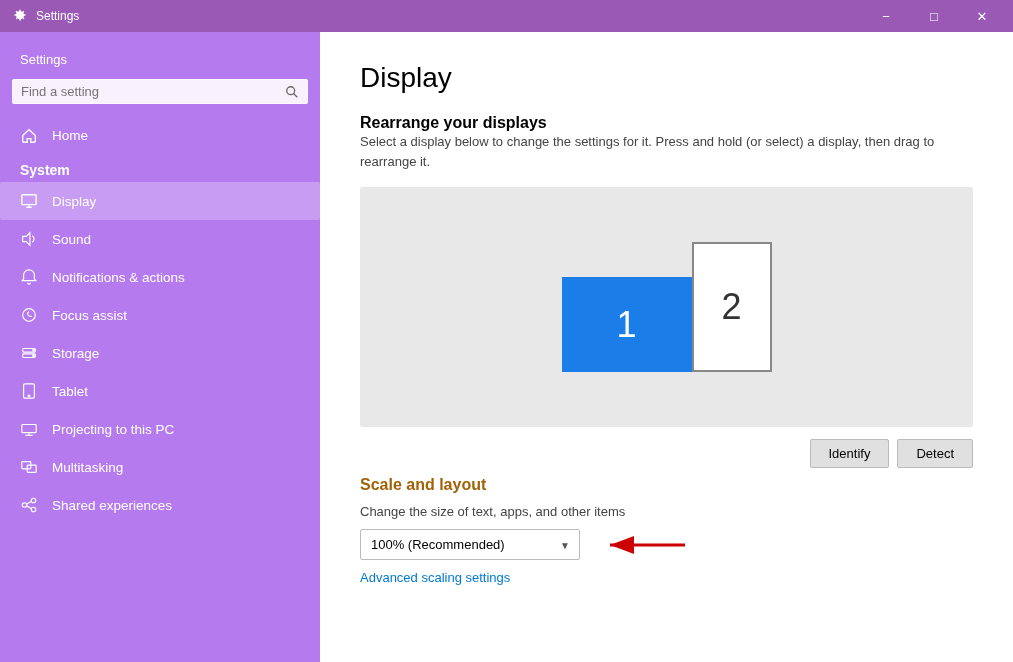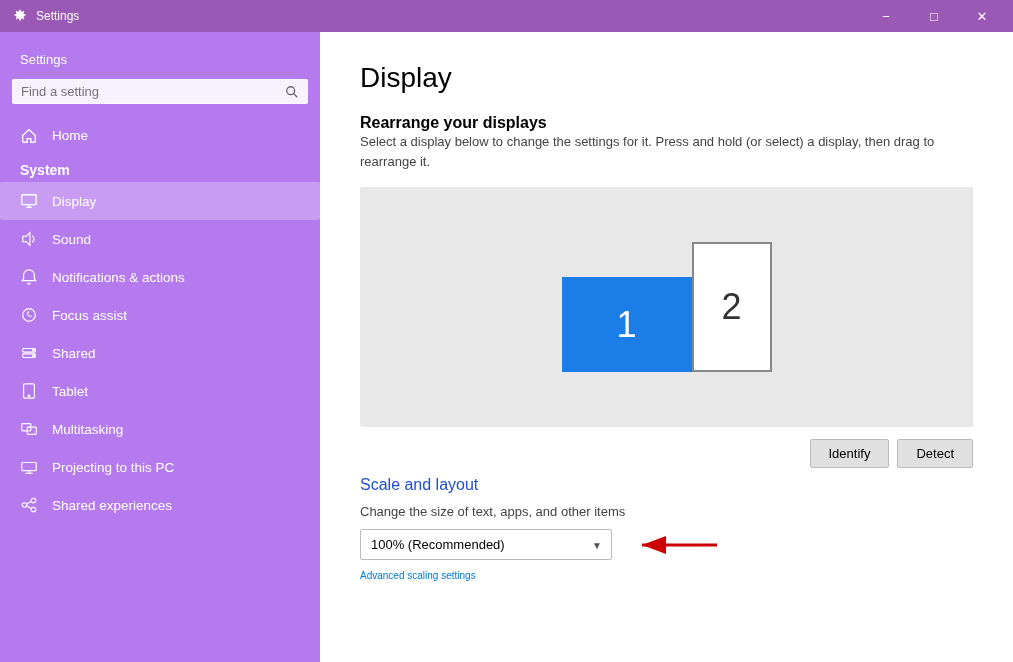--- a/index.html
+++ b/index.html
@@ -197,37 +197,37 @@
       background: #e0e0e0;
       border: 1px solid #bbb;
       border-radius: 2px;
       font-size: 13px;
       color: #000;
       cursor: pointer;
     }
 
     .scale-section-title {
       font-size: 16px;
-      font-weight: 400;
-      color: #1d4ed8;
+      font-weight: 700;
+      color: #a16207;
       margin-bottom: 10px;
     }
     .scale-desc {
       font-size: 13px;
       color: #444;
       margin-bottom: 10px;
     }
     .scale-row {
       display: flex;
       align-items: center;
       gap: 20px;
     }
     .dropdown-wrapper {
       position: relative;
-      width: 252px;
+      width: 220px;
     }
     .dropdown-wrapper select {
       width: 100%;
       padding: 7px 30px 7px 10px;
       border: 1px solid #bbb;
       border-radius: 2px;
       font-size: 13px;
       background: #fff;
       appearance: none;
       -webkit-appearance: none;
@@ -246,21 +246,21 @@
     .arrow-indicator {
       display: flex;
       align-items: center;
     }
     .red-arrow {
       width: 90px;
       height: 30px;
     }
     .advanced-link {
       color: #0078d4;
-      font-size: 10px;
+      font-size: 13px;
       text-decoration: none;
       display: inline-block;
       margin-top: 10px;
       cursor: pointer;
     }
   </style>
 </head>
 <body>
 
 <div class="title-bar">
@@ -333,46 +333,46 @@
     </div>
 
 
     <div class="nav-item">
       <svg class="nav-icon" viewBox="0 0 20 20">
         <rect x="3" y="5" width="14" height="4" rx="1" stroke="#fff" stroke-width="1.3" fill="none"></rect>
         <rect x="3" y="11" width="14" height="4" rx="1" stroke="#fff" stroke-width="1.3" fill="none"></rect>
         <circle cx="15" cy="7" r="0.8" fill="#fff"></circle>
         <circle cx="15" cy="13" r="0.8" fill="#fff"></circle>
       </svg>
-      <span>Shared</span>
+      <span>Storage</span>
     </div>
 
     <div class="nav-item">
       <svg class="nav-icon" viewBox="0 0 20 20">
         <rect x="4" y="2" width="12" height="16" rx="1.5" stroke="#fff" stroke-width="1.3" fill="none"></rect>
         <circle cx="10" cy="15.5" r="0.8" fill="#fff"></circle>
       </svg>
       <span>Tablet</span>
-    </div>
-
-    <div class="nav-item">
-      <svg class="nav-icon" viewBox="0 0 20 20">
-        <rect x="2" y="4" width="10" height="8" rx="1" stroke="#fff" stroke-width="1.3" fill="none"></rect>
-        <rect x="8" y="8" width="10" height="8" rx="1" stroke="#fff" stroke-width="1.3" fill="none"></rect>
-      </svg>
-      <span>Multitasking</span>
     </div>
 
     <div class="nav-item">
       <svg class="nav-icon" viewBox="0 0 20 20">
         <rect x="2" y="5" width="16" height="9" rx="1" stroke="#fff" stroke-width="1.3" fill="none"></rect>
         <line x1="10" y1="14" x2="10" y2="17" stroke="#fff" stroke-width="1.3"></line>
         <line x1="6" y1="17" x2="14" y2="17" stroke="#fff" stroke-width="1.3"></line>
       </svg>
       <span>Projecting to this PC</span>
+    </div>
+
+    <div class="nav-item">
+      <svg class="nav-icon" viewBox="0 0 20 20">
+        <rect x="2" y="4" width="10" height="8" rx="1" stroke="#fff" stroke-width="1.3" fill="none"></rect>
+        <rect x="8" y="8" width="10" height="8" rx="1" stroke="#fff" stroke-width="1.3" fill="none"></rect>
+      </svg>
+      <span>Multitasking</span>
     </div>
 
     <div class="nav-item">
       <svg class="nav-icon" viewBox="0 0 20 20">
         <circle cx="5" cy="10" r="2.5" stroke="#fff" stroke-width="1.3" fill="none"></circle>
         <circle cx="15" cy="5" r="2.5" stroke="#fff" stroke-width="1.3" fill="none"></circle>
         <circle cx="15" cy="15" r="2.5" stroke="#fff" stroke-width="1.3" fill="none"></circle>
         <line x1="7.5" y1="9" x2="12.5" y2="6" stroke="#fff" stroke-width="1.3"></line>
         <line x1="7.5" y1="11" x2="12.5" y2="14" stroke="#fff" stroke-width="1.3"></line>
       </svg>

